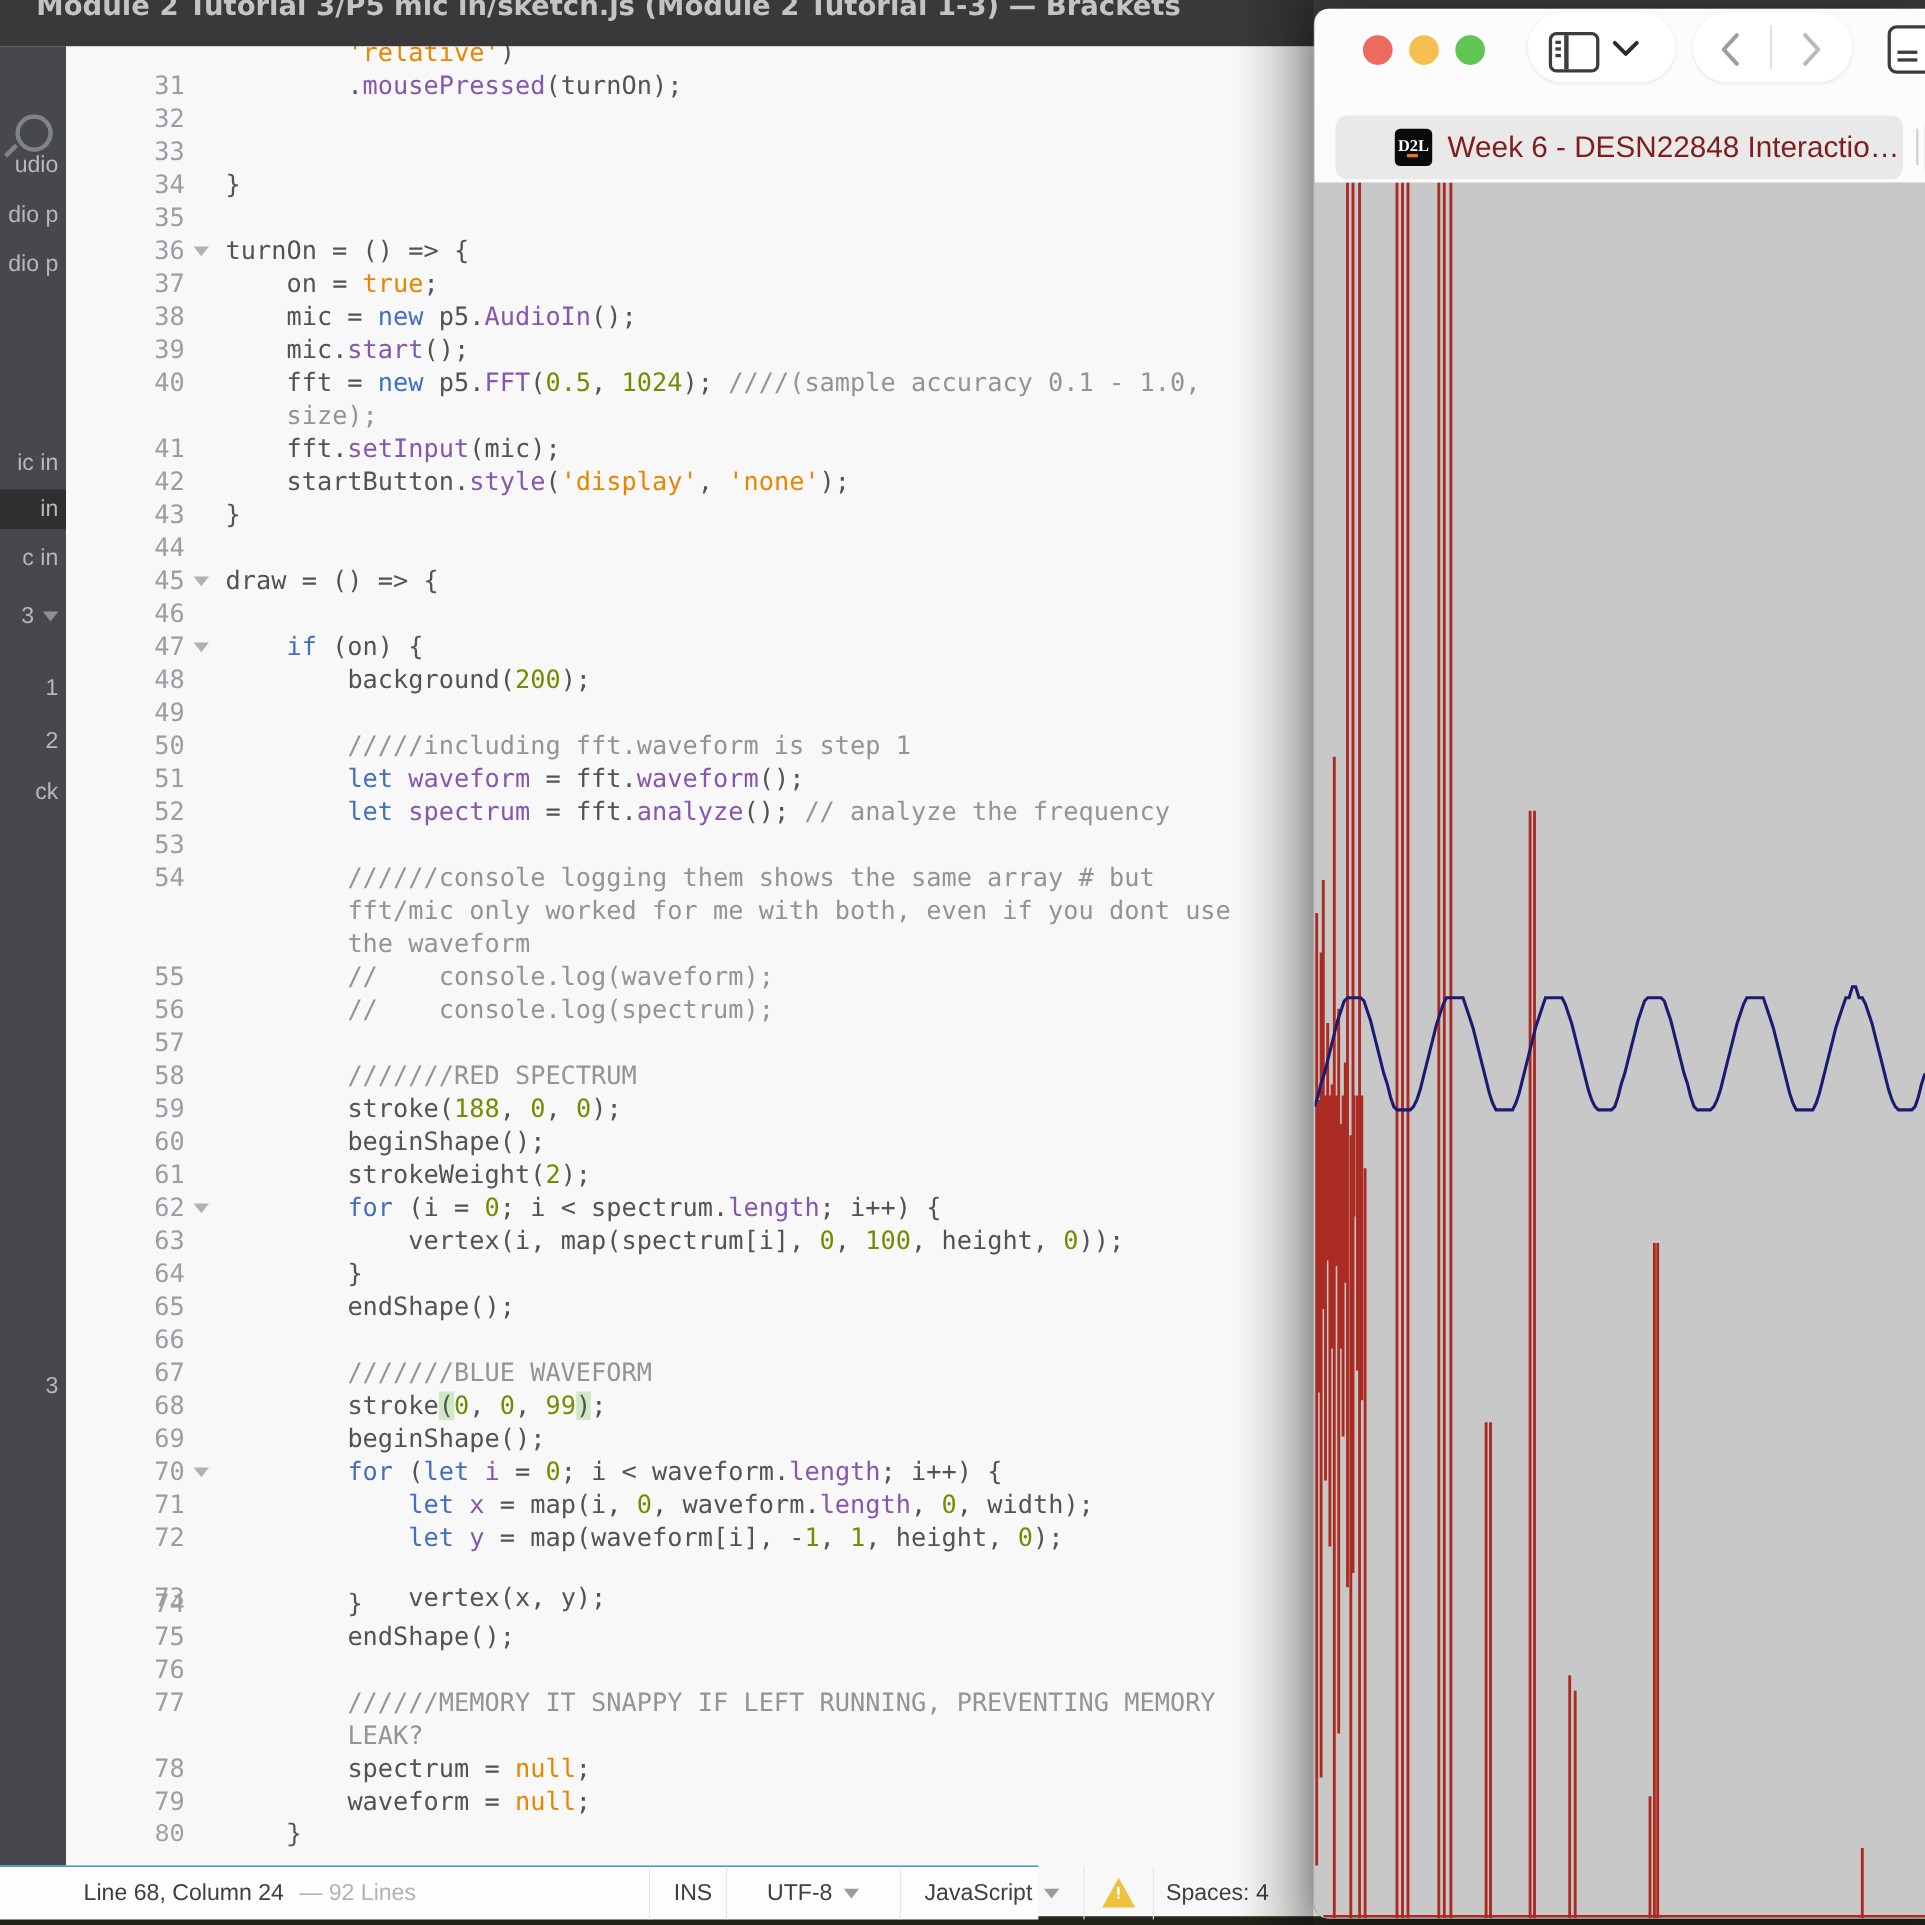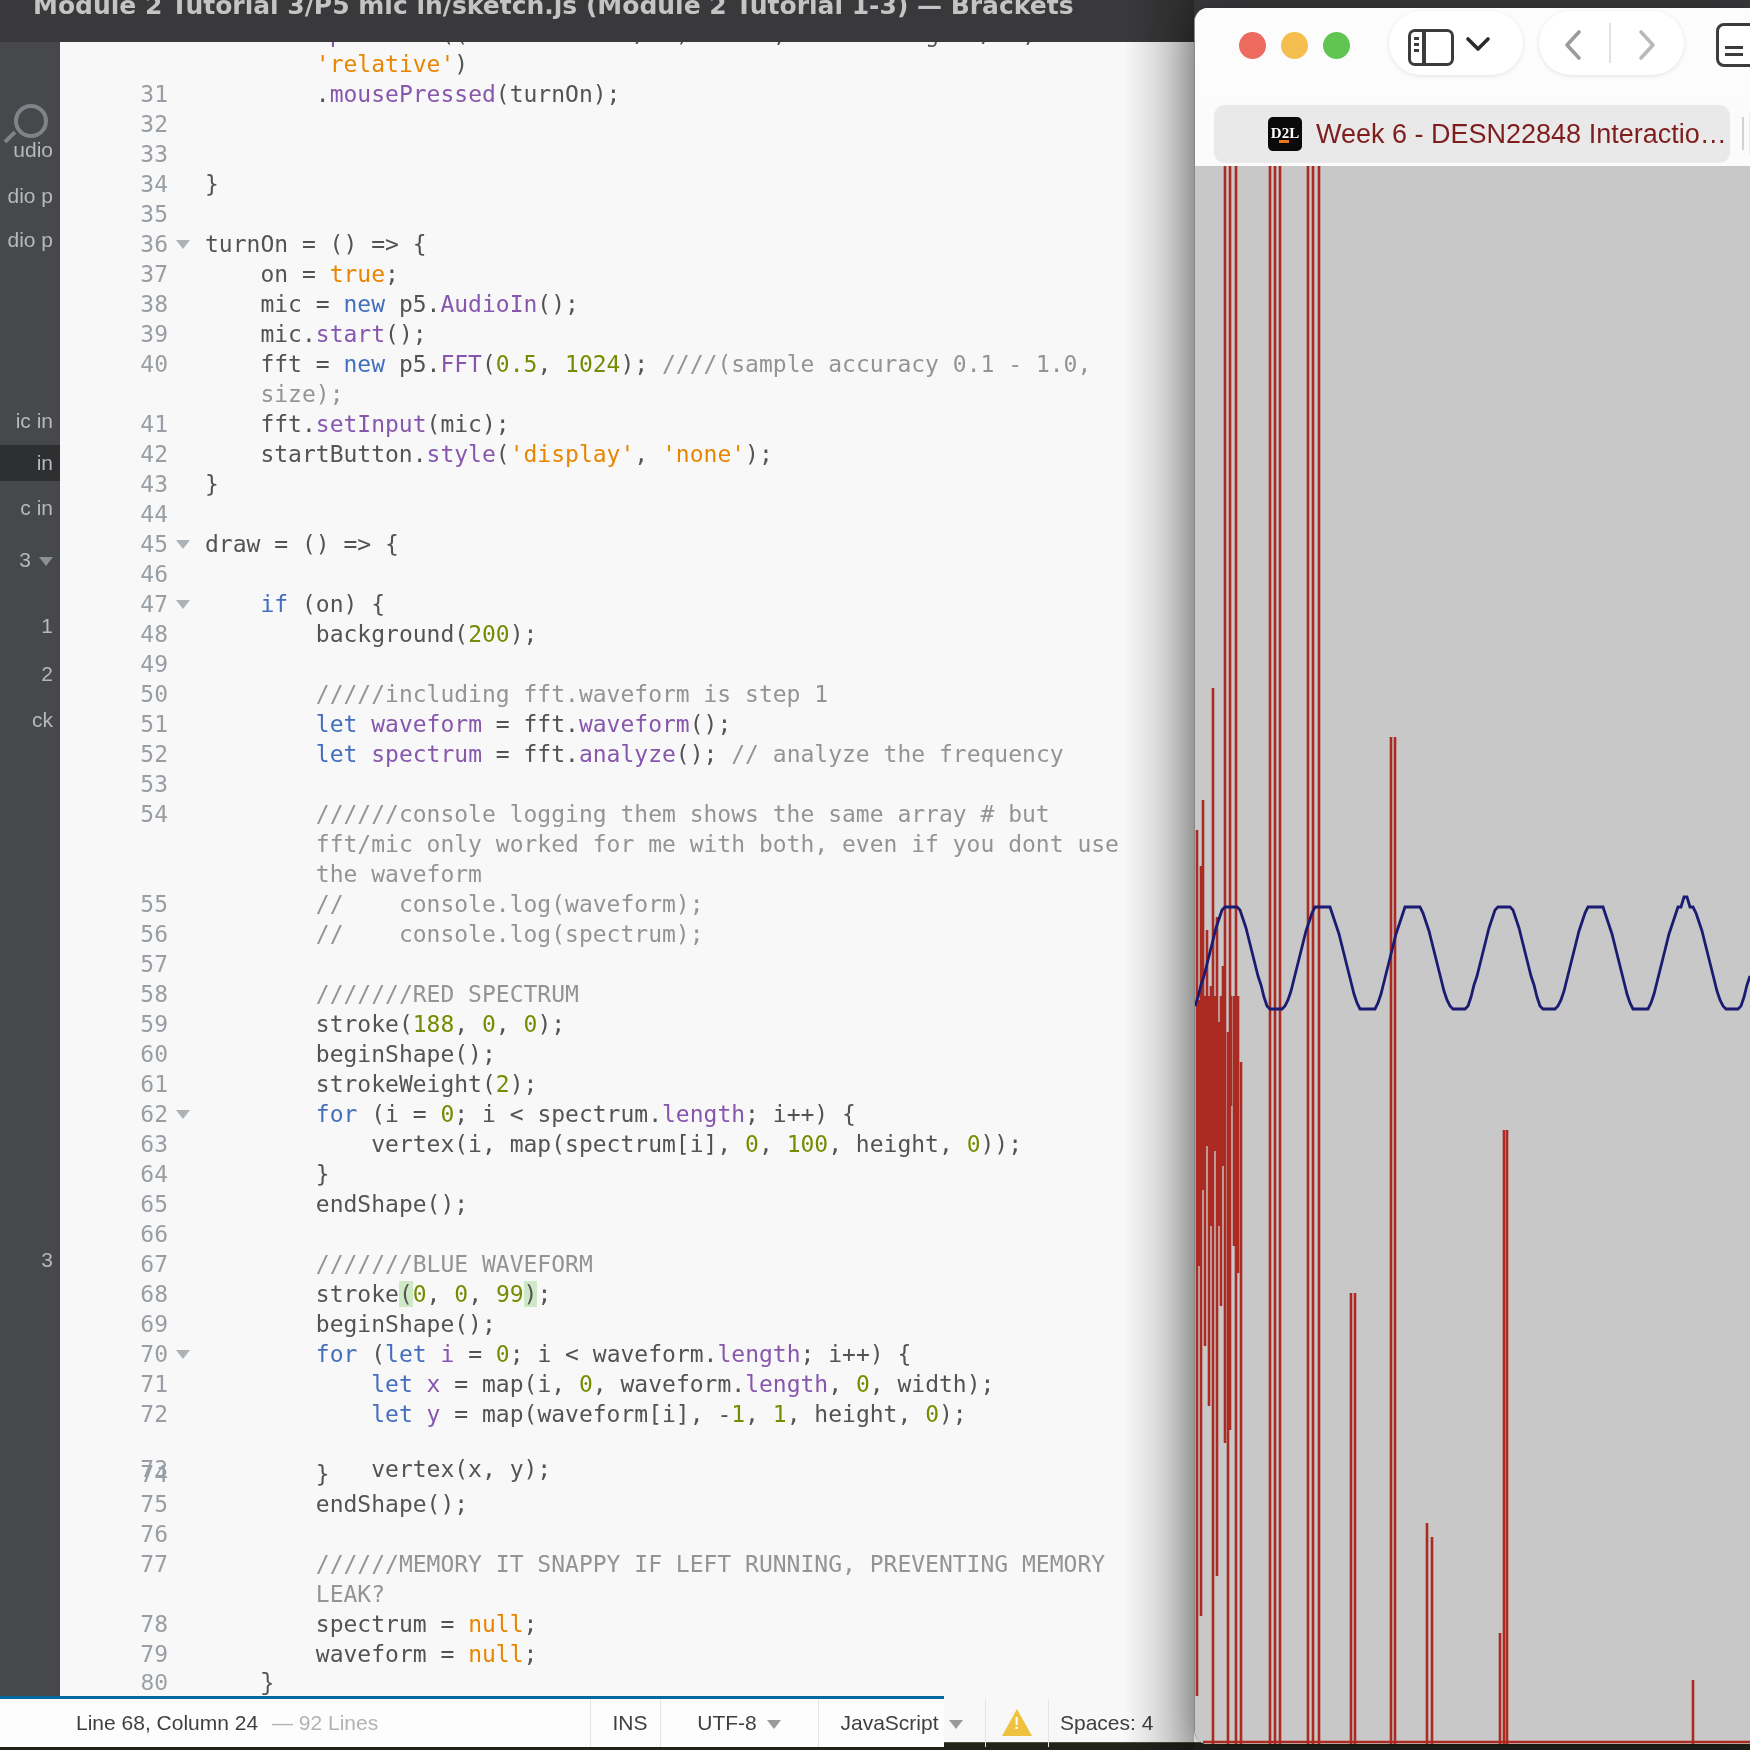--- a/index.html
+++ b/index.html
@@ -7,30 +7,30 @@
   
   #titlebar{position:absolute;left:0;top:0;width:1750px;height:42px;background:#39393b;z-index:6;overflow:hidden;}
   #titlebar .t{position:absolute;left:33px;top:-9px;font-family:"DejaVu Sans",sans-serif;font-weight:bold;font-size:25px;color:#c4c4c4;white-space:nowrap;}
   #bottomstrip{position:absolute;left:0;top:1742px;width:1750px;height:8px;background:#23231c;border-top:1px solid #515142;z-index:2;}
   #sidebar{position:absolute;left:0;top:42px;width:60px;height:1654px;background:#47484b;z-index:3;overflow:hidden;}
   #sidebar .item{position:absolute;right:7px;color:#b6b8bb;font-size:21px;white-space:nowrap;transform:translateY(-50%);}
   #sidebar .selrow{position:absolute;left:0;width:60px;height:36px;background:#2e2f31;}
   #sidebar .caret{display:inline-block;width:0;height:0;border-left:7px solid transparent;border-right:7px solid transparent;border-top:9px solid #8d9093;margin-left:8px;vertical-align:middle;}
   #searchicon{position:absolute;left:14px;top:62px;width:26px;height:26px;border:4px solid #808488;border-radius:50%;}
   #searchicon .handle{position:absolute;left:-10px;top:22px;width:4px;height:14px;background:#808488;transform:rotate(45deg);}
-  #editor{position:absolute;left:60px;top:42px;width:1594px;height:1654px;background:#f8f8f8;z-index:1;overflow:hidden;}
+  #editor{position:absolute;left:60px;top:26px;width:1594px;height:1654px;background:#f8f8f8;z-index:1;overflow:hidden;}
   .crow{position:absolute;left:0;width:1690px;height:30px;line-height:30px;font-family:"DejaVu Sans Mono",monospace;font-size:23px;white-space:pre;}
   .crow .ln{position:absolute;left:0;top:0;width:108px;text-align:right;color:#989ea3;}
   .crow .fold{position:absolute;left:116px;top:11px;width:0;height:0;border-left:7px solid transparent;border-right:7px solid transparent;border-top:9px solid #adb2b6;}
   .crow .code{position:absolute;left:145px;top:0;}
   .tk-d{color:#535353;} .tk-k{color:#446fbd;} .tk-a{color:#e88501;} .tk-n{color:#738d00;}
   .tk-s{color:#e88501;} .tk-c{color:#949494;} .tk-p{color:#8757ad;}
   .tk-h{color:#535353;background:#cfe8c6;}
   
-  #statusbar{position:absolute;left:0;top:1696px;width:944px;height:48px;background:#fdfdfd;border-top:3px solid #0369a1;z-index:4;font-size:21px;color:#3f3f3f;}
+  #statusbar{position:absolute;left:0;top:1696px;width:944px;height:48px;background:#fdfdfd;border-top:1px solid #0369a1;z-index:4;font-size:21px;color:#3f3f3f;}
   #statusbar .sep{position:absolute;top:0;width:1px;height:48px;background:#e5e5e5;}
   #statusbar .cell{position:absolute;top:0;height:48px;line-height:48px;white-space:nowrap;}
   #statusbar .dim{color:#b3b3b3;}
   .ddcaret{display:inline-block;width:0;height:0;border-left:7px solid transparent;border-right:7px solid transparent;border-top:9px solid #9a9a9a;margin-left:10px;vertical-align:middle;}
   #warntri{position:absolute;left:1002px;top:10px;width:0;height:0;border-left:15px solid transparent;border-right:15px solid transparent;border-bottom:27px solid #eec13f;}
   #warntri .bang{position:absolute;left:-3px;top:6px;color:#fff;font-weight:bold;font-size:16px;}
   
   #safshadow{position:absolute;left:1124px;top:0;width:70px;height:1750px;z-index:7;background:linear-gradient(to right,rgba(0,0,0,0),rgba(0,0,0,0.24));pointer-events:none;}
   
   #safari{position:absolute;left:1194px;top:8px;width:556px;height:1736px;z-index:8;border-radius:14px 0 0 14px;overflow:hidden;background:#fbfbfb;box-shadow:0 8px 40px rgba(0,0,0,0.4);border-left:1px solid #86888a;}

